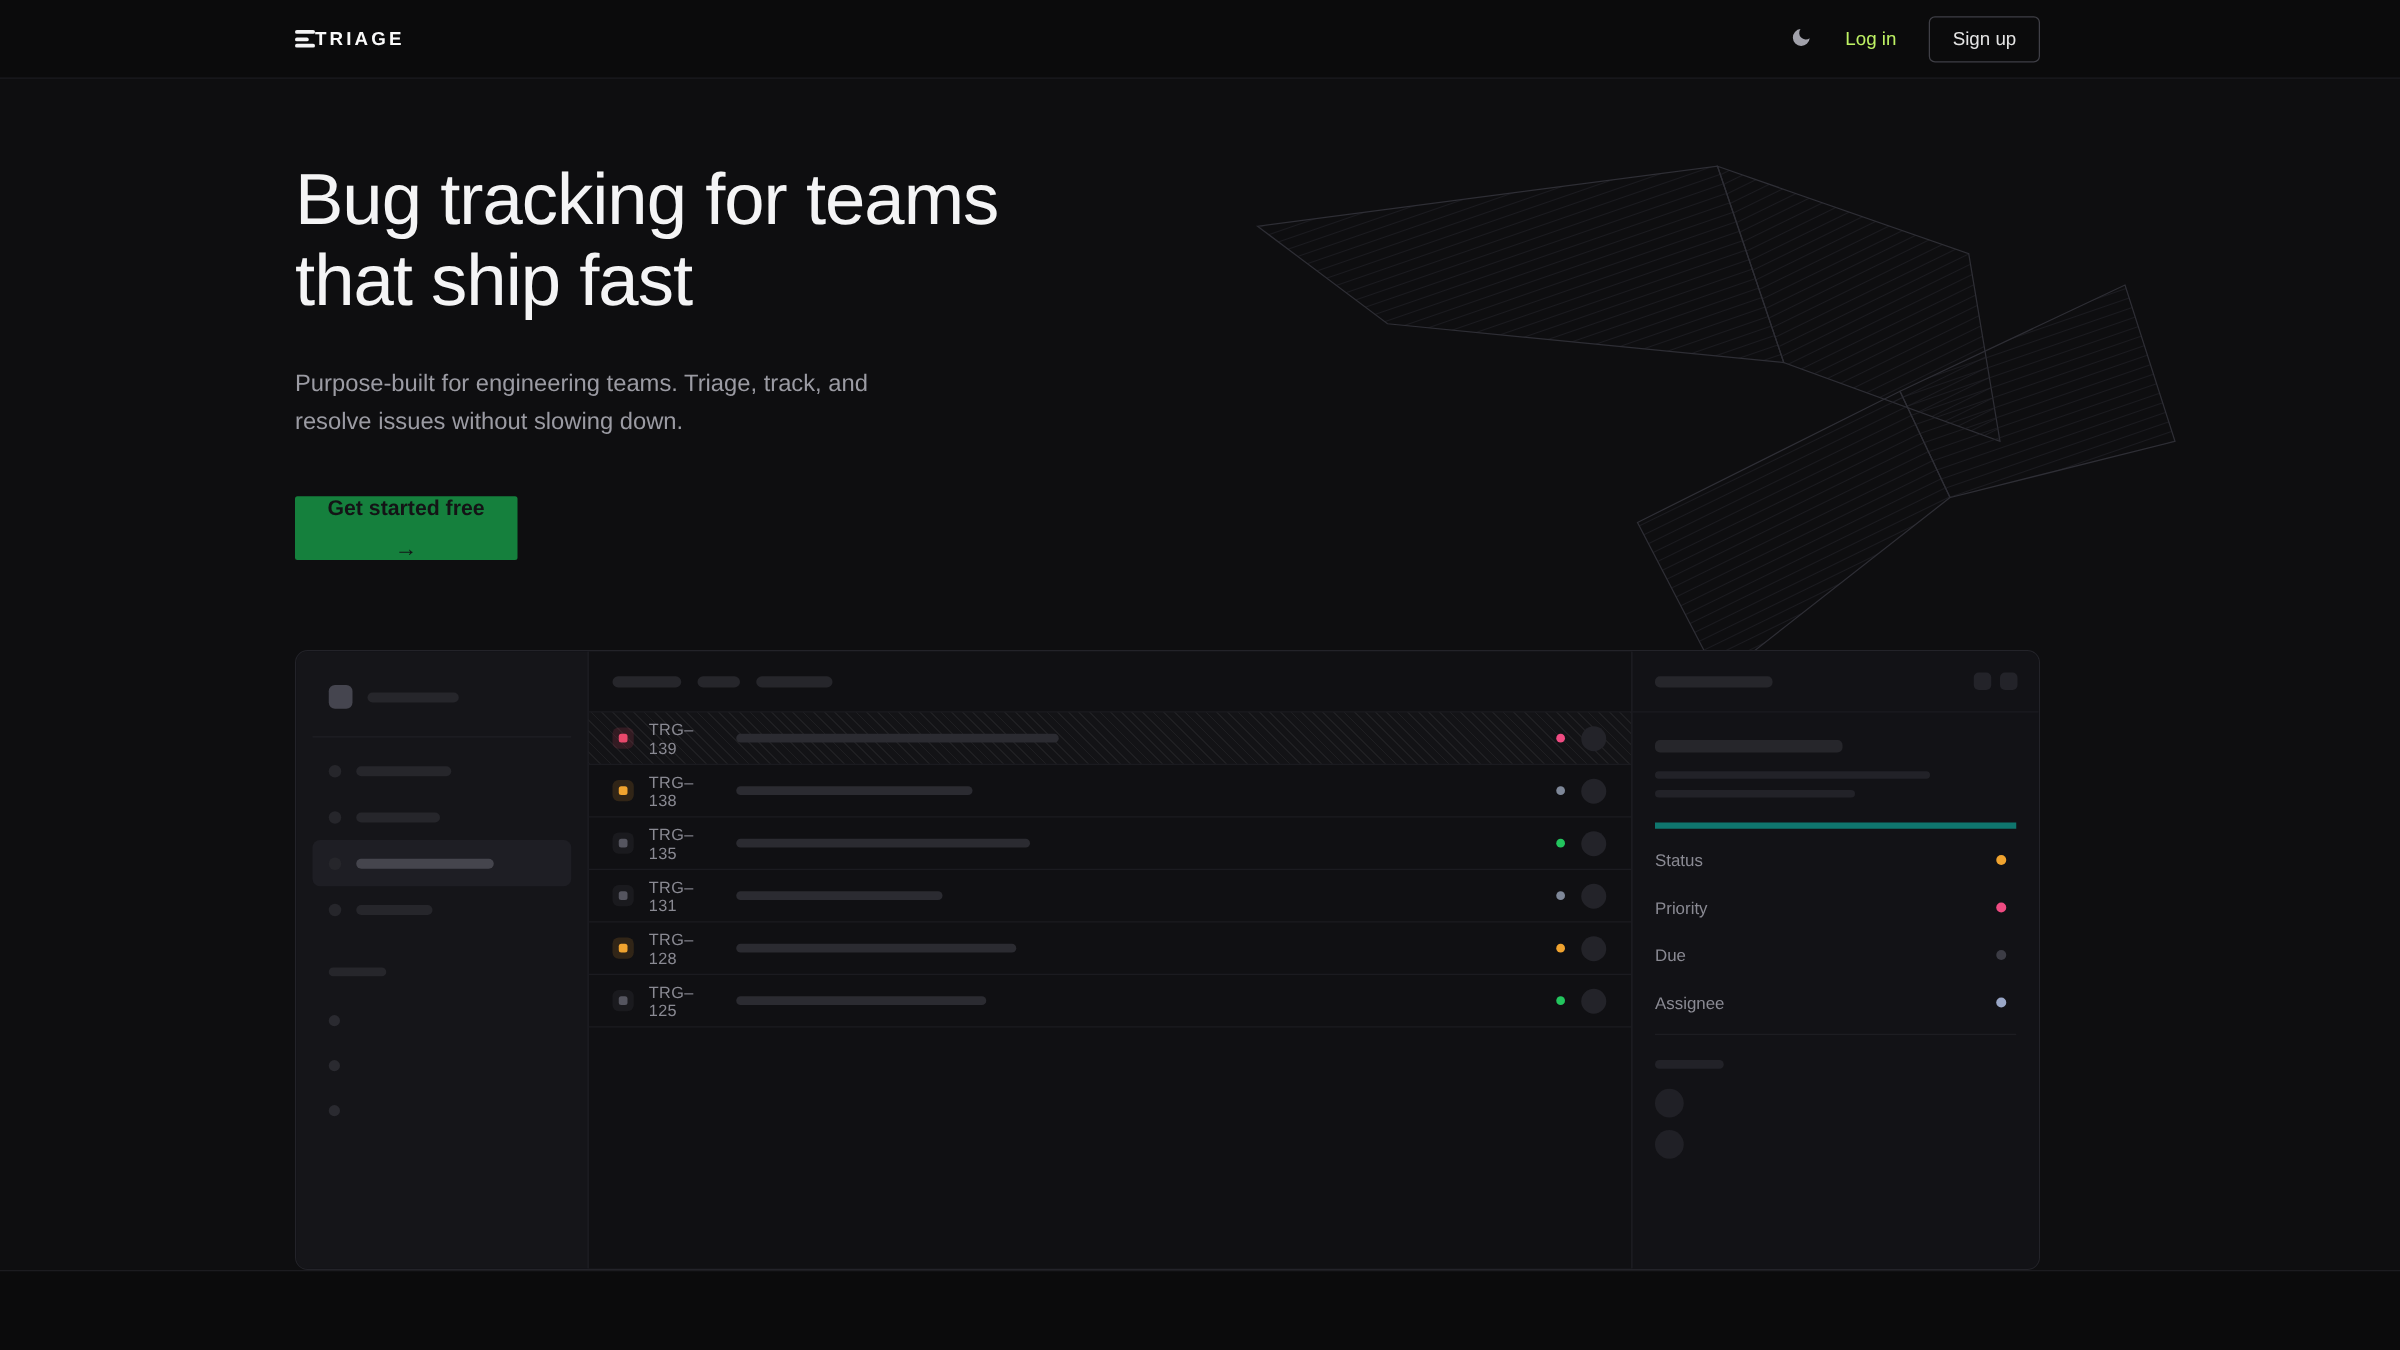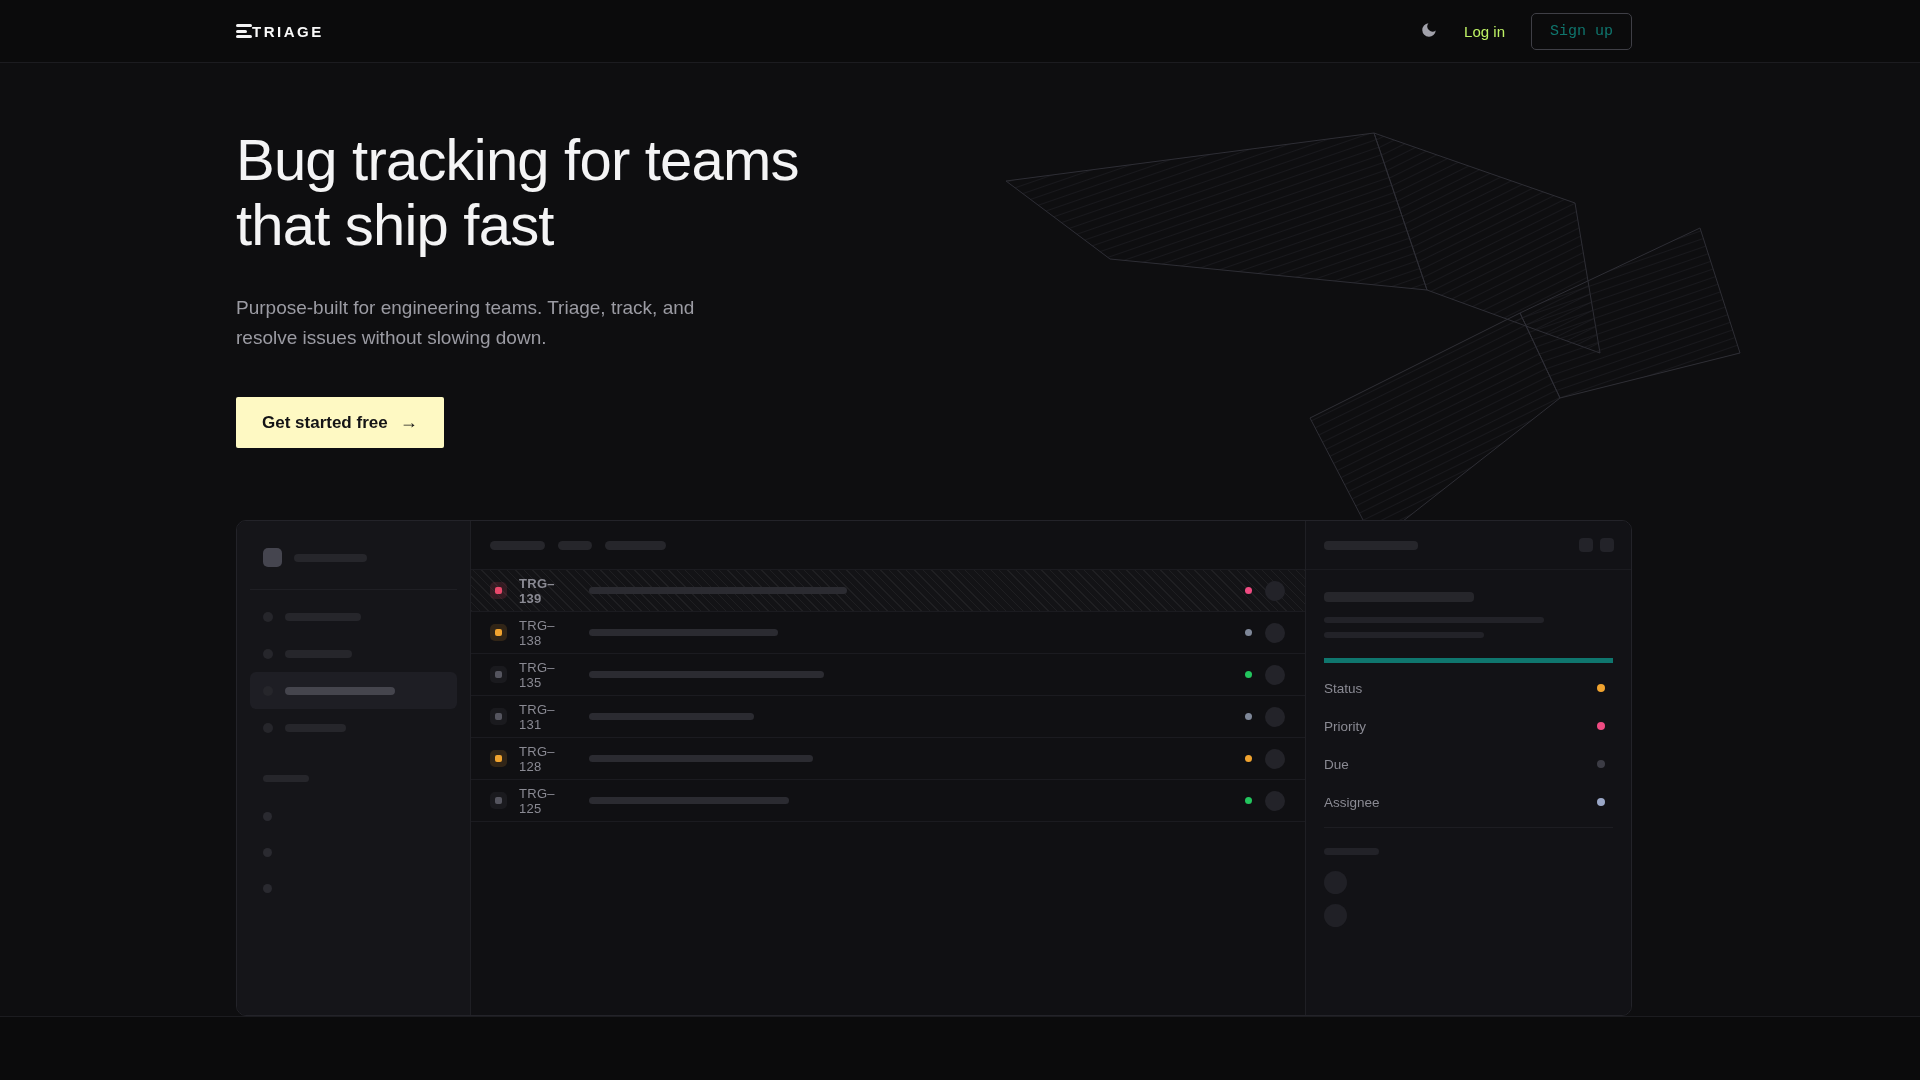--- a/index.html
+++ b/index.html
@@ -21,38 +21,38 @@
   .logo-mark { width:16px; height:14px; display:flex; flex-direction:column; justify-content:space-between; }
   .logo-mark i { display:block; height:3px; border-radius:2px; background:#f4f4f5; }
   .logo-mark i:nth-child(1){ width:16px; }
   .logo-mark i:nth-child(2){ width:11px; }
   .logo-mark i:nth-child(3){ width:16px; }
   .logo-text { font-size:15px; font-weight:700; letter-spacing:2.5px; color:#fafafa; }
   .nav-right { display:flex; align-items:center; gap:26px; }
   .icon-btn { background:none; border:none; cursor:pointer; display:flex; align-items:center; }
   .login { color:#bef264; font-size:15px; text-decoration:none; cursor:pointer; }
   .signup {
-    background:transparent; color:#0f766e; font-size:15px; font-family:Liberation Mono, monospace;
+    background:transparent; color:#e5e5e5; font-size:15px; font-family:Liberation Sans, sans-serif;
     border:1px solid #3f3f46; border-radius:5px; padding:9px 18px; cursor:pointer;
   }
 
   
   main { position:relative; height:953px; }
   .wireframes { position:absolute; top:0; left:0; z-index:0; pointer-events:none; }
   .hero { position:relative; z-index:2; padding-top:64px; }
   h1 {
     font-size:58px; line-height:65px; font-weight:500; letter-spacing:-0.8px; color:#f4f4f5;
   }
   .subtitle {
     margin-top:36px; font-size:19px; line-height:30px; color:#9b9ba3; max-width:480px;
   }
   .cta {
     margin-top:44px; height:51px; padding:0 26px; display:inline-flex; align-items:center; gap:12px;
-    background:#fef9c3; color:#141416; border:none; border-radius:2px;
-    font-family:inherit; font-size:17px; font-weight:700; cursor:pointer;
+    background:#15803d; color:#141416; border:none; border-radius:2px;
+    font-family:inherit; font-size:17px; font-weight:700; cursor:pointer;flex-direction:column;
   }
   .cta .arrow { font-size:18px; font-weight:400; }
 
   
   .mockup {
     position:relative; z-index:2; margin-top:72px; height:496px;
     background:#101013; border:1px solid #232329; border-radius:10px;
     display:flex; overflow:hidden;
   }
   .skeleton { display:inline-block; background:#26262b; border-radius:4px; }
@@ -76,21 +76,20 @@
   .list { flex:1; display:flex; flex-direction:column; min-width:0; }
   .list-header { height:49px; display:flex; align-items:center; gap:13px; padding:0 19px; border-bottom:1px solid #1b1b20; }
   .list-header .skeleton { height:9px; border-radius:5px; }
   .issue-row {
     display:flex; align-items:center; height:42px; padding:0 20px 0 19px;
     border-bottom:1px solid #1b1b20;
   }
   .issue-row.highlighted {
     background-image:repeating-linear-gradient(45deg, rgba(255,255,255,0.05) 0px, rgba(255,255,255,0.05) 1px, transparent 1px, transparent 6px);
     background-color:rgba(255,255,255,0.015);
-    font-weight:bold;
   }
   .issue-icon { width:17px; height:17px; border-radius:5px; display:flex; align-items:center; justify-content:center; flex:none; }
   .issue-icon .inner { width:7px; height:7px; border-radius:2px; }
   .issue-id { font-size:13px; color:#8a8a93; letter-spacing:0.3px; margin-left:12px; width:58px; flex:none; }
   .issue-bar { height:7px; background:#2b2b31; border-radius:4px; margin-left:12px; }
   .issue-spacer { flex:1; }
   .status-dot { width:7px; height:7px; border-radius:50%; flex:none; }
   .issue-avatar { width:20px; height:20px; border-radius:50%; background:#232329; margin-left:13px; flex:none; }
 
   

